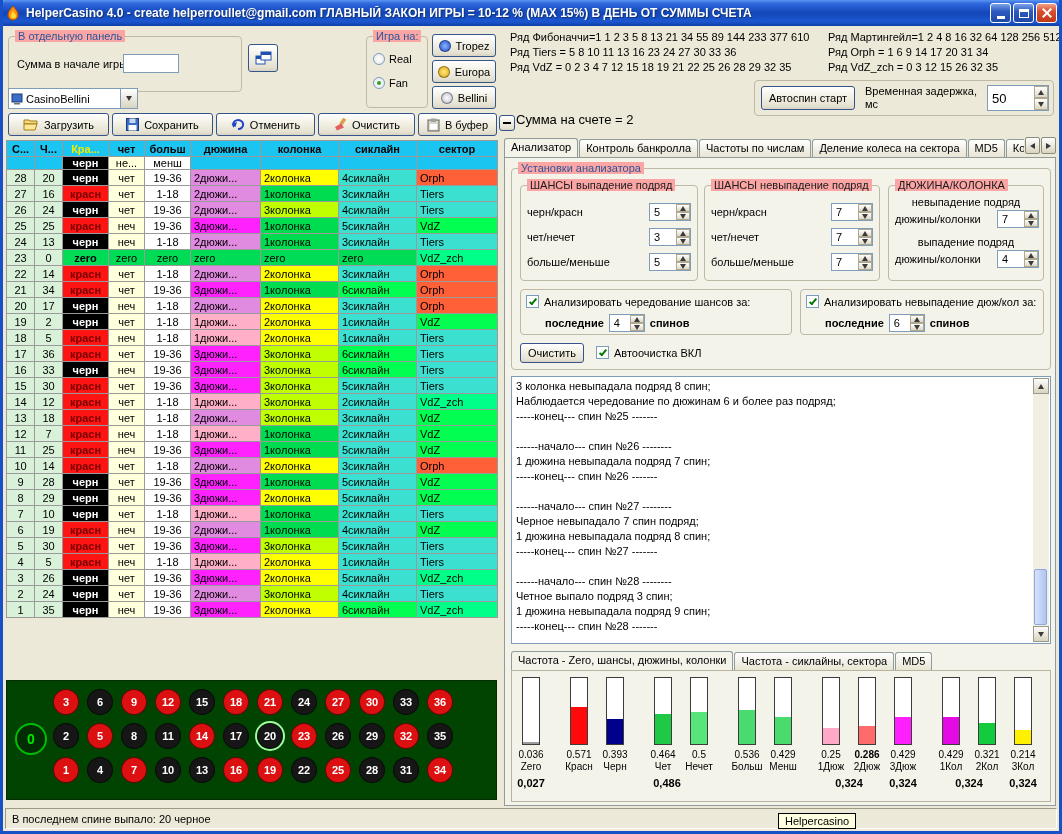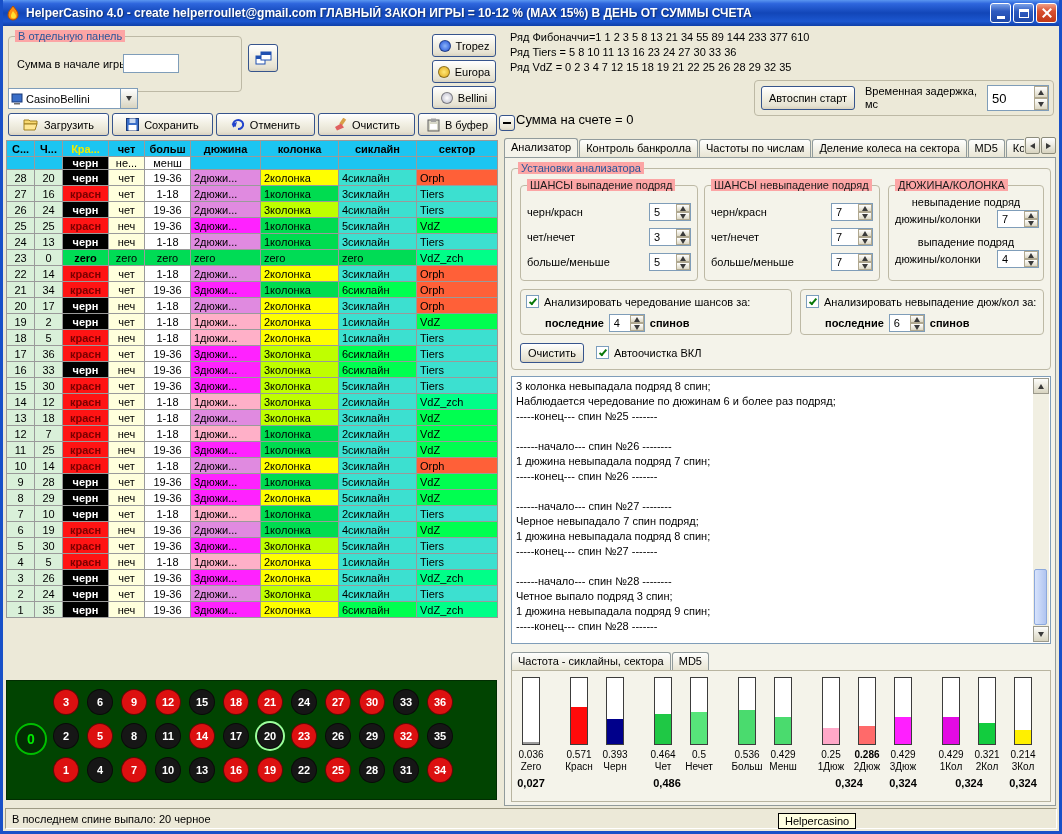--- a/index.html
+++ b/index.html
@@ -153,20 +153,31 @@
     <span style="display:inline-flex">
       <svg width="17" height="15" viewBox="0 0 17 15">
           <rect x="1" y="5" width="9" height="8" fill="#FFF" stroke="#2050B0"></rect>
           <rect x="1" y="5" width="9" height="3" fill="#2050B0"></rect>
           <rect x="6" y="1" width="10" height="8" fill="#FFF" stroke="#2050B0"></rect>
           <rect x="6" y="1" width="10" height="3" fill="#2050B0"></rect>
         </svg>
     </span>
   </div>
 
+  <div class="gbox" style="left:366px;top:36px;width:62px;height:72px">
+    <span class="gcap">Игра на:</span>
+    <div class="rrow" style="left:6px;top:16px">
+      <span class="radio"></span>
+      <span>Real</span>
+    </div>
+    <div class="rrow" style="left:6px;top:40px">
+      <span class="radio on"></span>
+      <span>Fan</span>
+    </div>
+  </div>
 
   <div class="btn" style="left:432px;top:34px;width:64px;height:23px">
     <span class="disc" style="background:radial-gradient(#8CB4F8,#1E50D8)"></span>
     <span>Tropez</span>
   </div>
   <div class="btn" style="left:432px;top:60px;width:64px;height:23px">
     <span class="disc" style="background:radial-gradient(#FFE878,#E0A818)"></span>
     <span>Europa</span>
   </div>
   <div class="btn" style="left:432px;top:86px;width:64px;height:23px">
@@ -184,20 +195,25 @@
     <span>CasinoBellini</span>
     <span class="carrow">
         <span class="tri t-dn"></span>
       </span>
   </div>
 
   <div id="series-left" style="position:absolute;left:510px;top:30px">
       <div class="series-line">Ряд Фибоначчи=1 1 2 3 5 8 13 21 34 55 89 144 233 377 610</div>
       <div class="series-line">Ряд Tiers = 5 8 10 11 13 16 23 24 27 30 33 36</div>
       <div class="series-line">Ряд VdZ = 0 2 3 4 7 12 15 18 19 21 22 25 26 28 29 32 35</div>
+    </div>
+  <div id="series-right" style="position:absolute;left:828px;top:30px">
+      <div class="series-line">Ряд Мартингейл=1 2 4 8 16 32 64 128 256 512</div>
+      <div class="series-line">Ряд Orph = 1 6 9 14 17 20 31 34</div>
+      <div class="series-line">Ряд VdZ_zch = 0 3 12 15 26 32 35</div>
     </div>
 
   <div class="gbox" style="left:754px;top:80px;width:300px;height:36px">
     <div class="btn" style="left:6px;top:5px;width:94px;height:24px;position:absolute">
       <span>Автоспин старт</span>
     </div>
     <div class="lbl" style="left:110px;top:4px;width:114px;white-space:normal;line-height:13px">Временная задержка, мс</div>
     <span class="spin-slot" id="delay-spin" style="position:absolute;left:232px;top:4px"><div class="spinctl" style="width: 62px; height: 26px;">
           <div class="spv" style="font-size: 13px;">50</div>
           <div class="spb">
@@ -255,21 +271,21 @@
           <rect x="4" y="0.5" width="5" height="3.5" fill="#A0A0A0"></rect>
           <rect x="3" y="6" width="7" height="5.5" fill="#FFF"></rect>
         </svg>
     </span>
     <span>В буфер</span>
   </div>
   <div class="btn" style="left:499px;top:115px;width:16px;height:16px">
     <span class="minus"></span>
   </div>
 
-  <div class="lbl" style="left:516px;top:112px;font-size:13px">Сумма на счете = 0</div>
+  <div class="lbl" style="left:516px;top:112px;font-size:13px">Сумма на счете = 2</div>
 
   <div class="tabstrip" id="main-tabs" style="left:504px;top:134px;width:520px;height:23px">
       <div class="tab active">Анализатор</div>
       <div class="tab">Контроль банкролла</div>
       <div class="tab">Частоты по числам</div>
       <div class="tab">Деление колеса на сектора</div>
       <div class="tab">MD5</div>
       <div class="tab">Ко</div>
     </div>
   <div class="sqbtn" style="left:1025px;top:137px">
@@ -496,20 +512,21 @@
             <span class="tri t-up"></span>
           </div>
         <div class="sb-thumb"></div>
         <div class="sb-btn" style="bottom:0">
             <span class="tri t-dn"></span>
           </div>
       </div>
     </div>
 
     <div class="tabstrip" id="freq-tabs" style="left:6px;top:492px;width:540px;height:20px">
+        <div class="tab active">Частота - Zero, шансы, дюжины, колонки</div>
         <div class="tab">Частота - сиклайны, сектора</div>
         <div class="tab">MD5</div>
       </div>
     <div id="chart-box">
         <div class="bar" style="left: 10px;">
           <div class="bar-fill" style="height: 2px; background: rgb(156, 156, 156);"></div>
         </div>
         <div class="bar-val" style="left: 1px;">0.036</div>
         <div class="bar-name" style="left: 1px;">Zero</div>
         <div class="bar" style="left: 58px;">

